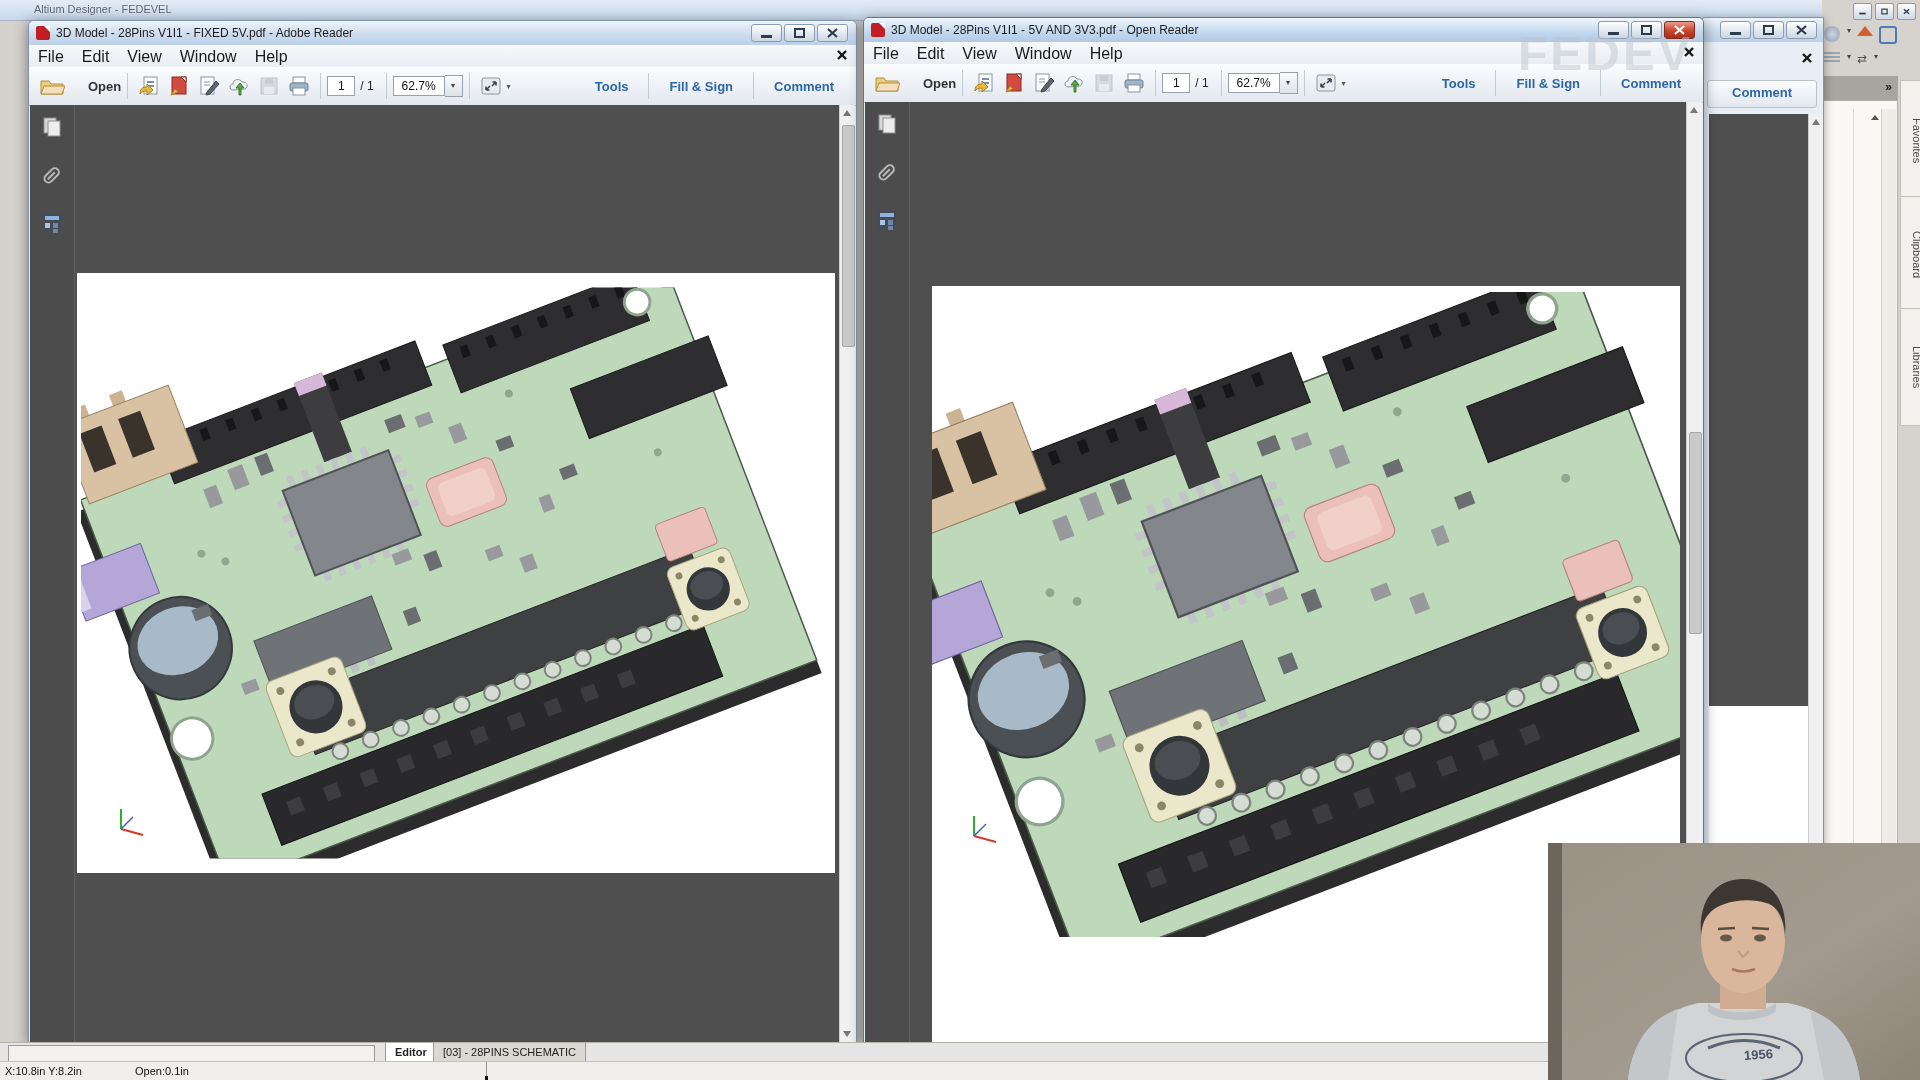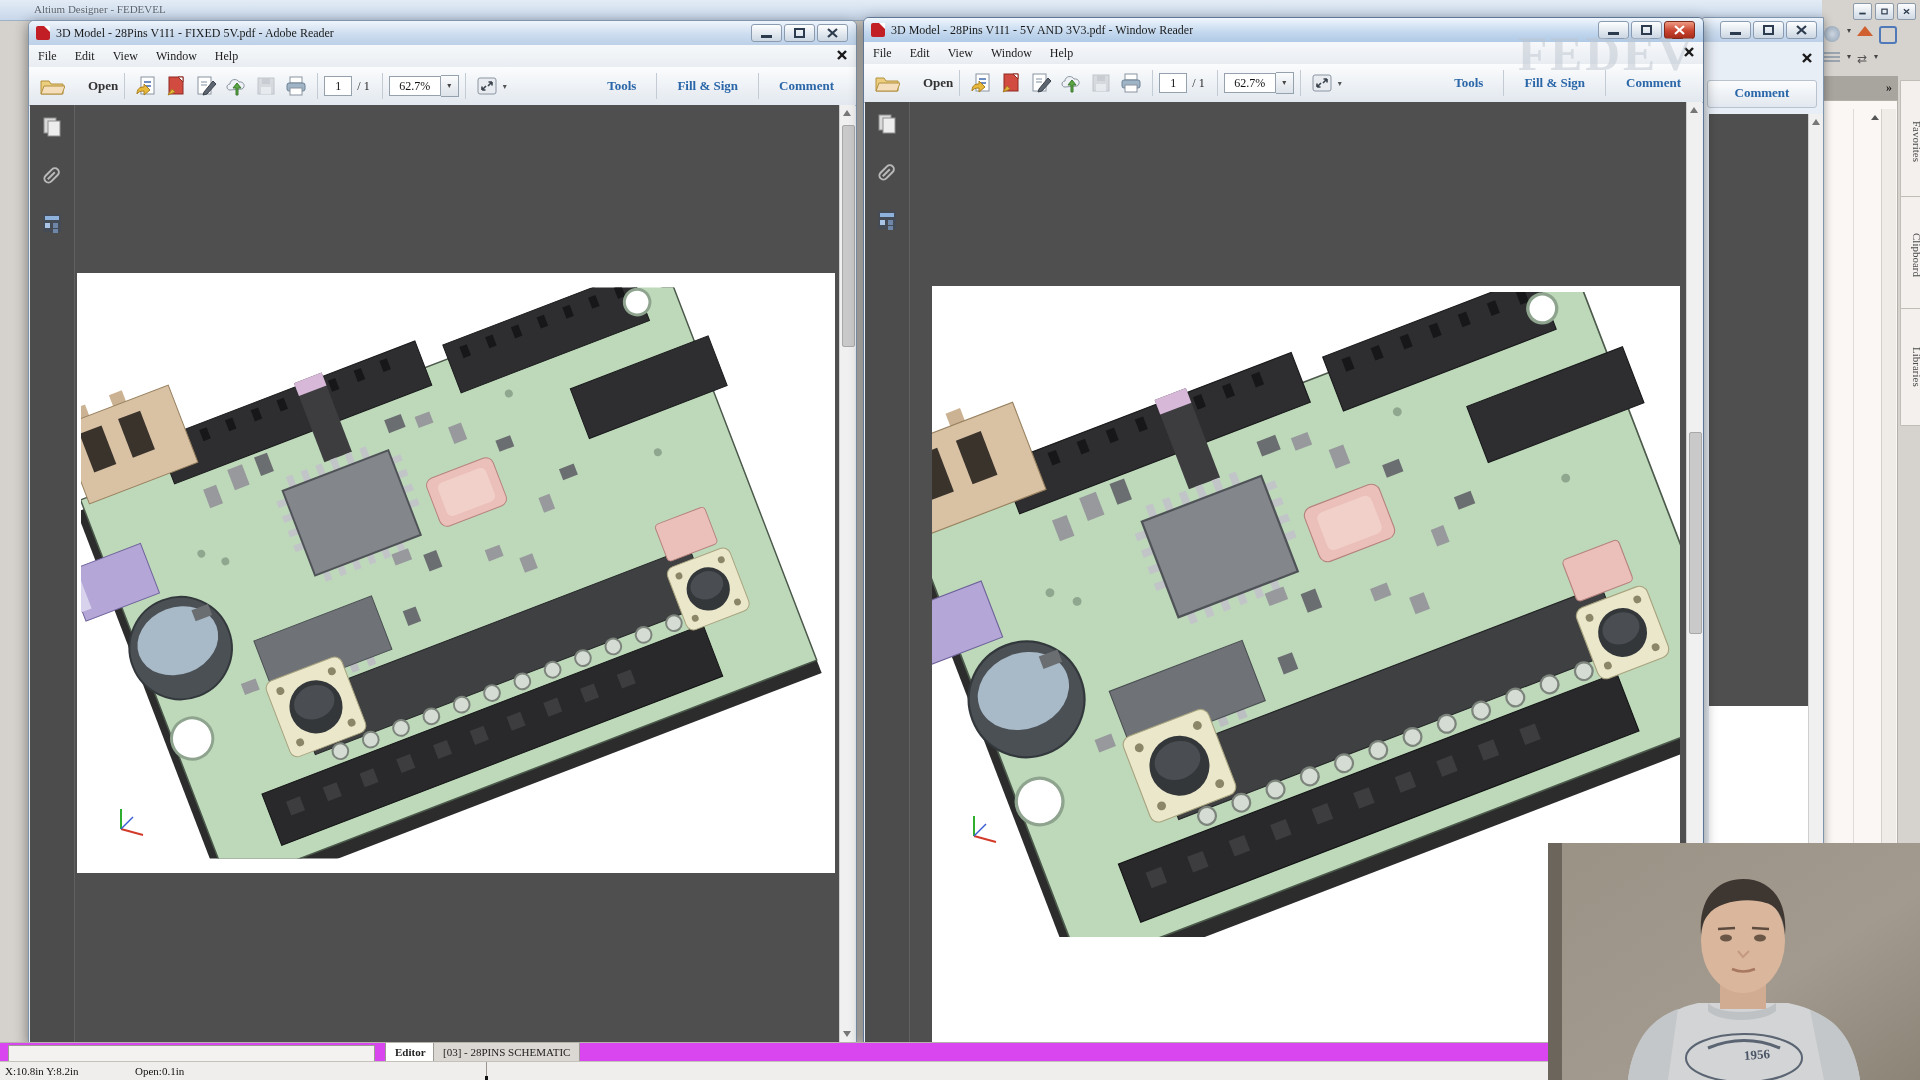--- a/index.html
+++ b/index.html
@@ -1,32 +1,32 @@
 <!DOCTYPE html>
 <html><head>
 <meta charset="utf-8">
 <style>
   html,body{margin:0;padding:0;background:#222;}
   #screen{position:relative;width:1920px;height:1080px;overflow:hidden;
-    font-family:Liberation Serif, serif;background:#d5d1cc;}
+    font-family:Liberation Sans, sans-serif;background:#d5d1cc;}
   .abs{position:absolute;}
 
   
   #bg-titlebar{left:0;top:0;width:1920px;height:20px;
     background:linear-gradient(#e3ecf6,#c8d7ea);border-bottom:1px solid #9fb2c8;}
   #bg-title-text{left:34px;top:3px;font-size:11px;color:#5a6570;white-space:nowrap;
     text-shadow:0 0 2px #eef3f9;}
   #left-sliver{left:0;top:20px;width:28px;height:1040px;background:#d6d2cd;border-right:1px solid #b8b4ae;}
   .sliver-sq{position:absolute;width:9px;height:9px;border-radius:1px;}
   #pr-tab{left:0;top:68px;width:26px;height:26px;background:#dde7f3;border:1px solid #9fb2c8;
     font-size:11px;font-weight:bold;color:#333;line-height:24px;text-align:center;}
   #sliver-zero{left:3px;top:1010px;font-size:11px;color:#111;font-weight:bold;}
 
   
-  #tab-row{left:0;top:1042px;width:1696px;height:19px;background:#d946ef;border-top:1px solid #b5b1ab;}
+  #tab-row{left:0;top:1042px;width:1696px;height:19px;background:#e5e5e5;border-top:1px solid #b5b1ab;}
   #h-scroll{position:absolute;left:8px;top:2px;width:365px;height:15px;background:#f4f2f0;
     border:1px solid #9d9994;}
   .doc-tab{position:absolute;top:0;height:18px;font-size:11px;line-height:18px;padding:0 9px;
     border:1px solid #9d9994;border-top:none;background:#dbd7d2;color:#222;white-space:nowrap;}
   .doc-tab.active{background:#fff;font-weight:bold;}
   #status-bar{left:0;top:1061px;width:1920px;height:19px;background:#f0eeec;border-top:1px solid #c4c0ba;
     font-size:11px;color:#111;}
   #status-coords{position:absolute;left:5px;top:3px;}
   #status-grid{position:absolute;left:135px;top:3px;}
   #status-sep{position:absolute;left:486px;top:0;width:1px;height:19px;background:#9a968f;}
@@ -57,21 +57,21 @@
   .pdficon{width:14px;height:14px;margin-left:7px;background:#c11f25;border-radius:2px;position:relative;flex:0 0 auto;}
   .pdficon:before{content:"";position:absolute;right:0;top:0;border:3px solid #fff;
     border-left-color:transparent;border-bottom-color:transparent;}
   .capbtns{position:absolute;top:3px;right:8px;display:flex;gap:2px;}
   .capbtn{width:29px;height:16px;border:1px solid #8b9bb0;border-radius:3px;
     background:linear-gradient(#fdfefe,#ccd7e3);position:relative;}
   .capbtn svg{position:absolute;left:0;top:0;}
   .capbtn.close-red{background:linear-gradient(#ee9a83,#c94430 55%,#a52d1b);border-color:#7e2a1c;}
   .menubar{position:absolute;left:0;top:24px;right:0;height:22px;background:linear-gradient(#f6f8fa,#e9edf2);
     display:flex;align-items:center;border-bottom:1px solid #d4dae2;}
-  .menu-item{font-size:12px;color:#1a1a1a;padding:0 9px;line-height:21px;}
+  .menu-item{font-size:16px;color:#1a1a1a;padding:0 9px;line-height:21px;}
   .menu-close{position:absolute;right:8px;top:4px;width:12px;height:12px;}
   .toolbar{position:absolute;left:0;top:46px;right:0;height:38px;
     background:linear-gradient(#fbfcfd,#e2e8ef);border-bottom:1px solid #aeb8c4;display:flex;align-items:center;}
   .tb-div{width:1px;height:26px;background:#c3cbd5;margin:0 6px;flex:0 0 auto;}
   .tb-ico{width:26px;height:24px;margin:0 2px;border-radius:3px;position:relative;flex:0 0 auto;}
   .open-group{display:flex;align-items:center;margin-left:10px;gap:17px;}
   .open-label{font-size:13px;font-weight:bold;color:#333;margin-left:6px;}
   .pagebox{width:26px;height:18px;background:#fff;border:1px solid #96a1ae;font-size:12px;
     text-align:center;line-height:18px;color:#111;flex:0 0 auto;}
   .page-total{font-size:12px;color:#222;margin:0 6px 0 5px;flex:0 0 auto;}
@@ -564,21 +564,21 @@
         <div class="vs-arrow vs-up"></div>
         <div class="vs-thumb" style="top:20px;height:220px"></div>
         <div class="vs-arrow vs-dn"></div>
       </div>
     </div>
   </div>
 
   <div class="win" id="win-right" style="left:863px;top:17px;width:839px;height:1026px;border-color:#5f7794">
     <div class="titlebar" style="background:linear-gradient(#f0f6fd,#c3d8ee 60%,#b0c9e6)">
       <div class="pdficon"></div>
-      <div class="title-text">3D Model - 28Pins V1I1 - 5V AND 3V3.pdf - Window Reader</div>
+      <div class="title-text">3D Model - 28Pins V1I1 - 5V AND 3V3.pdf - Open Reader</div>
     </div>
     <div class="capbtns">
       <div class="capbtn">
           <svg width="29" height="16">
             <use href="#glyph-min"></use>
           </svg>
         </div>
       <div class="capbtn">
           <svg width="29" height="16">
             <use href="#glyph-max"></use>

